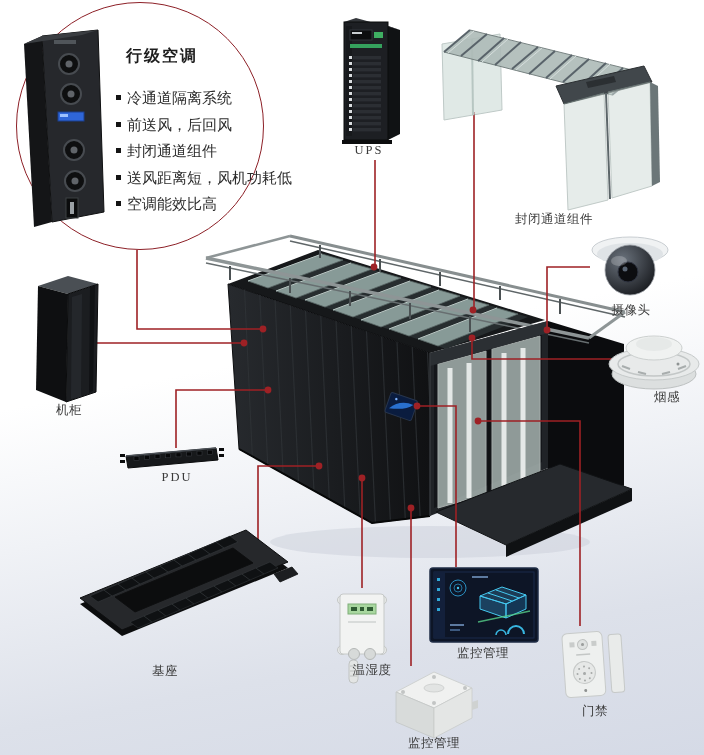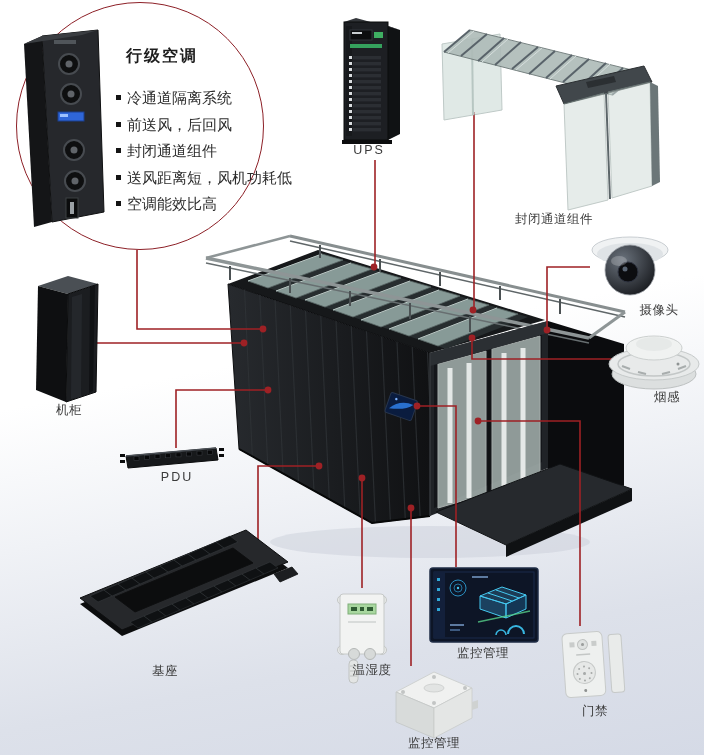--- a/index.html
+++ b/index.html
@@ -7,21 +7,21 @@
     position:relative;width:704px;height:755px;overflow:hidden;
     font-family:"Liberation Sans","DejaVu Sans",sans-serif;
     background:linear-gradient(169deg,#ffffff 0%,#ffffff 46%,#f0f2f6 62%,#dde1ea 82%,#d5dae6 100%);
   }
   .art{position:absolute;left:0;top:0;z-index:1;pointer-events:none;}
   .dev{position:absolute;z-index:2;line-height:0;}
   .lbl{
     position:absolute;z-index:3;transform:translateX(-50%);
     font-size:12.5px;color:#3a3a3a;white-space:nowrap;letter-spacing:.5px;
   }
-  .lbl-ups{letter-spacing:2px;}
+  .lbl-ups{letter-spacing:2px;font-family:Liberation Serif, serif;}
   .callout-circle{
     position:absolute;left:16px;top:2px;width:246px;height:246px;
     border:1.6px solid #8d2027;border-radius:50%;z-index:2;background:transparent;
   }
   .callout-title{
     position:absolute;left:126px;top:46px;z-index:3;
     font-size:16px;font-weight:700;color:#1d1d1d;letter-spacing:2px;white-space:nowrap;font-family:Liberation Mono, monospace;
   }
   .bullets{position:absolute;left:116px;top:88px;z-index:3;}
   .bullet-row{display:flex;align-items:flex-start;margin-bottom:6.5px;white-space:nowrap;}
@@ -492,21 +492,21 @@
             <circle cx="26" cy="49" r="1.5"></circle>
         </g>
         <circle cx="26" cy="66" r="1.5" fill="#8e9190"></circle>
         <rect x="52" y="12" width="13" height="58" rx="3" fill="#e9ebea" stroke="#c6c9c8" stroke-width="1"></rect>
       </g>
     </svg>
   </div>
 
   <div class="lbl lbl-ups" style="left:369px;top:143px">UPS</div>
   <div class="lbl" style="left:554px;top:211px">封闭通道组件</div>
-  <div class="lbl" style="left:659px;top:302px">摄像头</div>
+  <div class="lbl" style="left:631px;top:302px">摄像头</div>
   <div class="lbl" style="left:667px;top:389px">烟感</div>
   <div class="lbl" style="left:69px;top:402px">机柜</div>
   <div class="lbl lbl-ups" style="left:177px;top:470px">PDU</div>
   <div class="lbl" style="left:165px;top:663px">基座</div>
   <div class="lbl" style="left:372px;top:662px">温湿度</div>
   <div class="lbl" style="left:434px;top:735px">监控管理</div>
   <div class="lbl" style="left:483px;top:645px">监控管理</div>
   <div class="lbl" style="left:595px;top:703px">门禁</div>
 
 </div>

